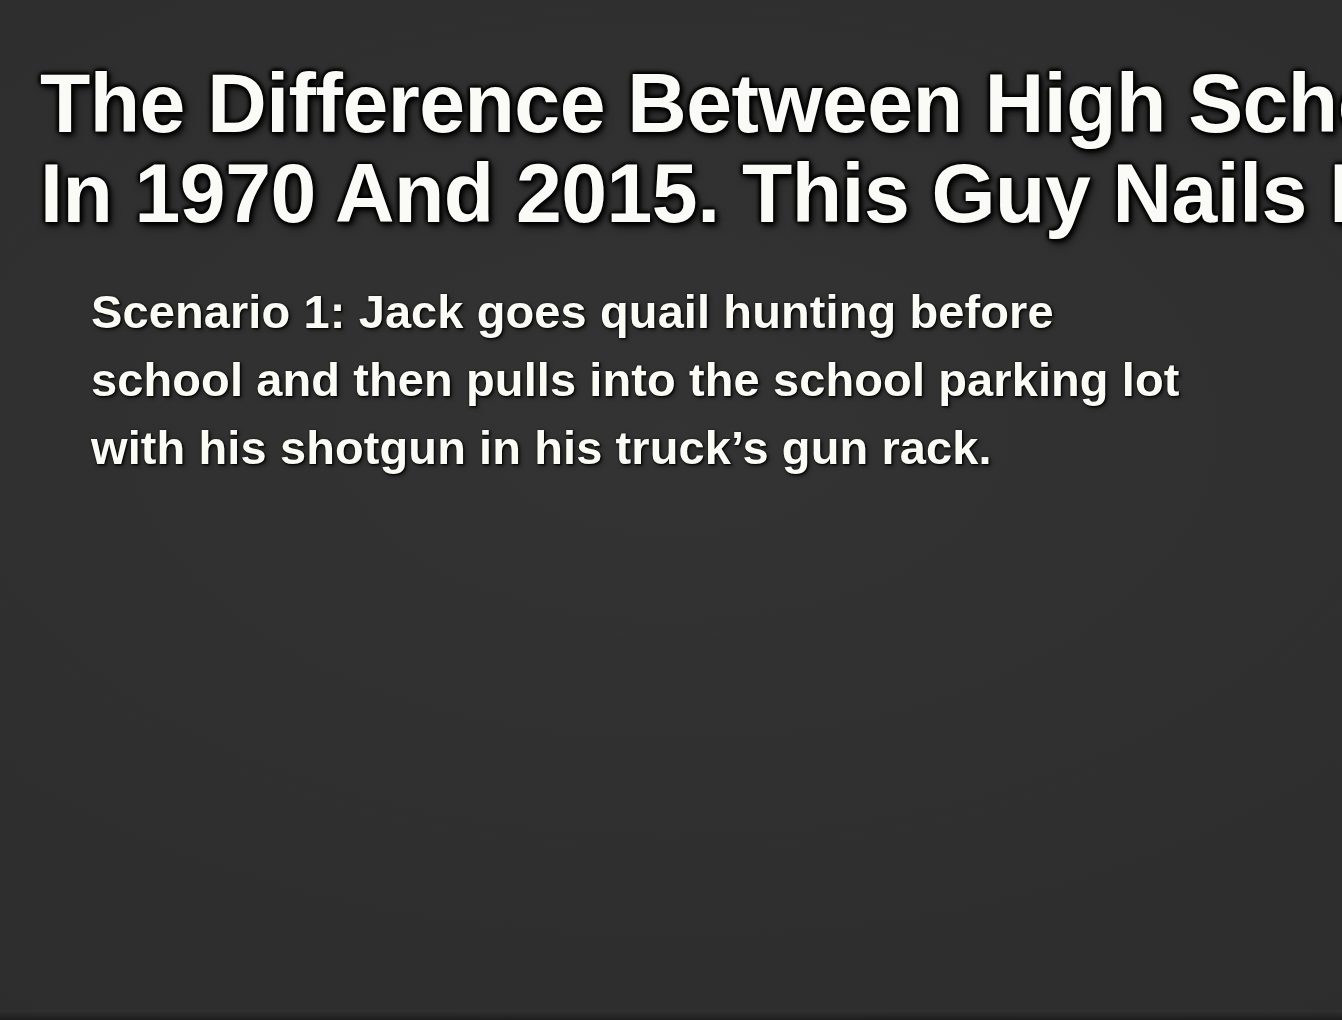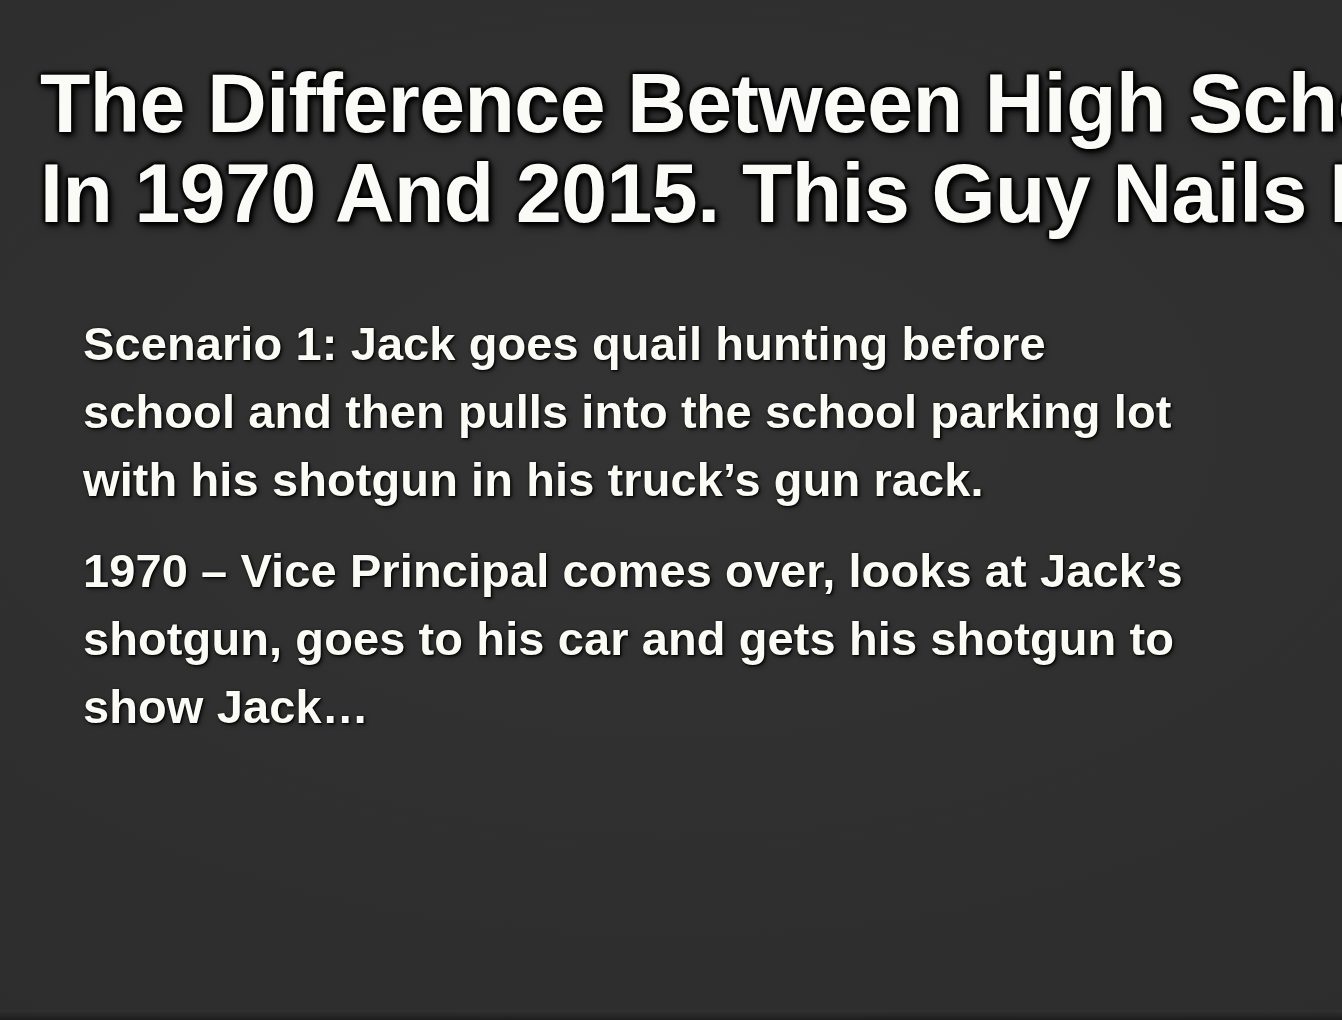--- a/index.html
+++ b/index.html
@@ -51,24 +51,23 @@
       -2px 0 4px rgba(0,0,0,0.9),
       0 -2px 4px rgba(0,0,0,0.9);
   }
 
   .headline .line {
     display: block;
   }
 
   .body-block {
     position: absolute;
-    left: 83px;
+    left: 91px;
     top: 278px;
     width: 1125px;
-    margin-top: 32px;
   }
 
   .para {
     color: #fbfbf6;
     font-family: "Liberation Sans Narrow", "Liberation Sans", sans-serif;
     font-weight: bold;
     font-size: 47px;
     line-height: 68px;
     letter-spacing: 0.1px;
     margin: 0 0 23px 0;
@@ -97,18 +96,17 @@
 
 <div id="poster">
 
   <div class="headline">
     <span class="line">The Difference Between High School</span>
     <span class="line">In 1970 And 2015. This Guy Nails It.</span>
   </div>
 
   <div class="body-block">
     <p class="para">Scenario 1: Jack goes quail hunting before school and then pulls into the school parking lot with his shotgun in his truck’s gun rack.</p>
-    <p class="para">1970 – Vice Principal comes over, looks at Jack’s shotgun, goes to his car and gets his shotgun to show Jack…</p>
   </div>
 
   <div class="bottom-edge"></div>
 
 </div>
 
 </body></html>

